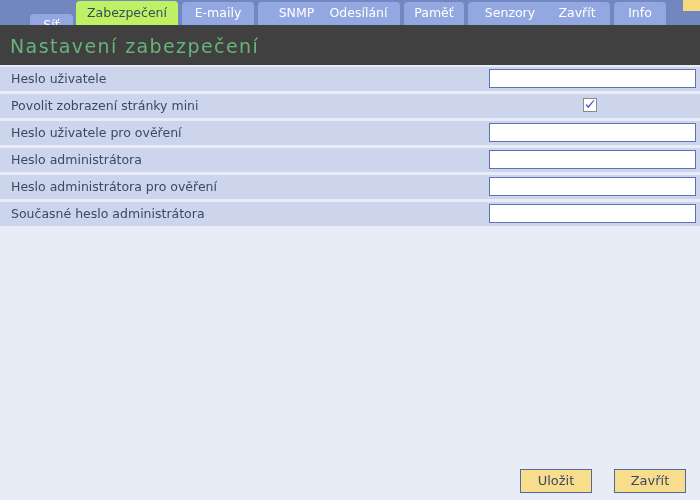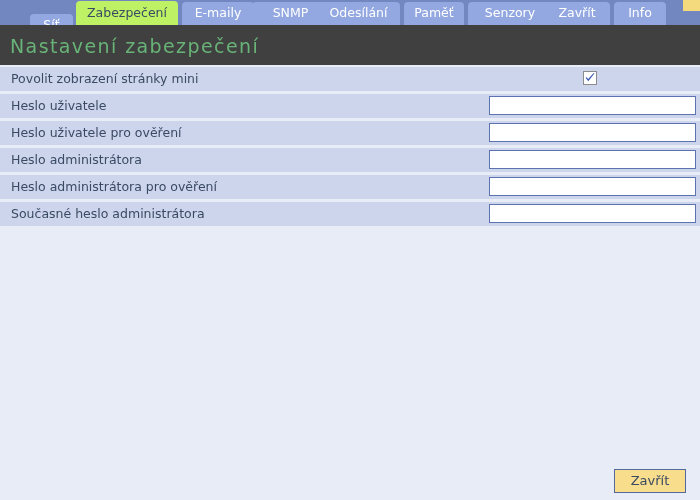--- a/index.html
+++ b/index.html
@@ -166,60 +166,61 @@
 </head>
 <body>
 
 <div id="app">
 
   <div id="tabbar">
 
     <div class="tab" style="left: 30px; width: 43px; margin-top: 12px;">Síť</div>
       <div class="tab active" style="left: 76px; width: 102px;">Zabezpečení</div>
       <div class="tab" style="left: 182px; width: 72px;">E-maily</div>
-      <div class="tab" style="left: 252px; width: 77px;">SNMP</div>
+      <div class="tab" style="left: 258px; width: 77px;">SNMP</div>
       <div class="tab" style="left: 317px; width: 83px;">Odesílání</div>
       <div class="tab" style="left: 404px; width: 60px;">Paměť</div>
       <div class="tab" style="left: 468px; width: 84px;">Senzory</div>
       <div class="tab" style="left: 544px; width: 66px;">Zavřít</div>
       <div class="tab" style="left: 614px; width: 52px;">Info</div>
       <div id="corner-marker"></div>
   </div>
 
   <div id="page-title">Nastavení zabezpečení</div>
 
   <div id="rows">
 
   <div class="row">
+        <div class="row-label">Heslo uživatele</div>
+        <input type="text" class="row-field" value="" placeholder="" style="">
+      </div>
+      <div class="row">
         <div class="row-label">Povolit zobrazení stránky mini</div>
         <div class="row-checkbox">
           <svg viewBox="0 0 12 12">
             <path d="M1.5 5.8 L4.3 9.2 L10.6 1.2 L9.4 1.2 L4.2 7.0 L2.6 5.2 Z" fill="#3b5bb5"></path>
           </svg>
         </div>
       </div>
       <div class="row">
-        <div class="row-label">Heslo uživatele</div>
-        <input type="text" class="row-field" value="" placeholder="" style="">
-      </div>
-      <div class="row">
         <div class="row-label">Heslo uživatele pro ověření</div>
         <input type="text" class="row-field" value="" placeholder="" style="">
       </div>
       <div class="row">
         <div class="row-label">Heslo administrátora</div>
         <input type="text" class="row-field" value="" placeholder="" style="">
       </div>
       <div class="row">
         <div class="row-label">Heslo administrátora pro ověření</div>
         <input type="text" class="row-field" value="" placeholder="" style="">
       </div>
       <div class="row">
         <div class="row-label">Současné heslo administrátora</div>
         <input type="text" class="row-field" value="" placeholder="" style="">
       </div>
     </div>
 
   <div id="footer">
+    <button class="btn" id="btn-save">Uložit</button>
     <button class="btn" id="btn-close">Zavřít</button>
   </div>
 
 </div>
 
 </body></html>

